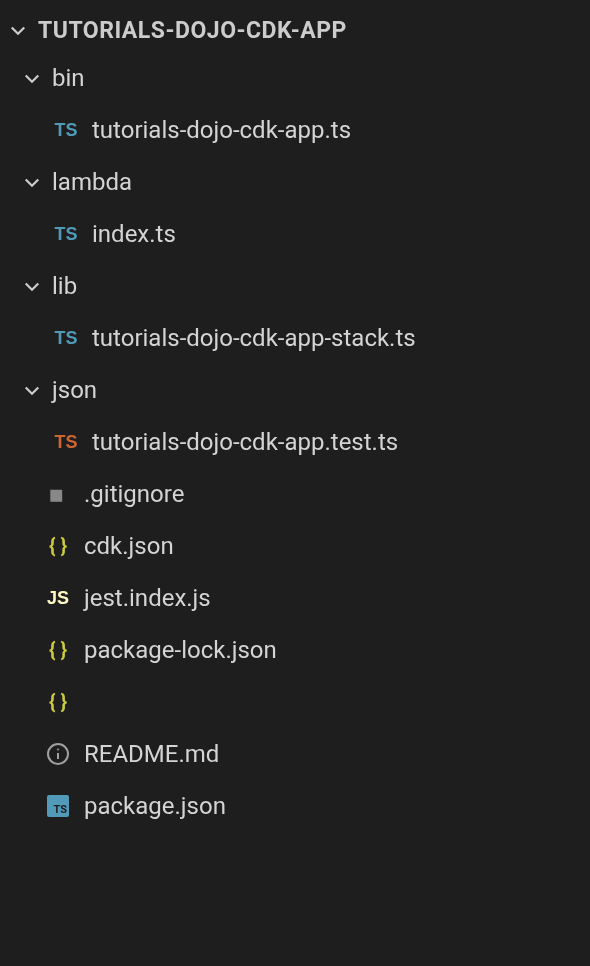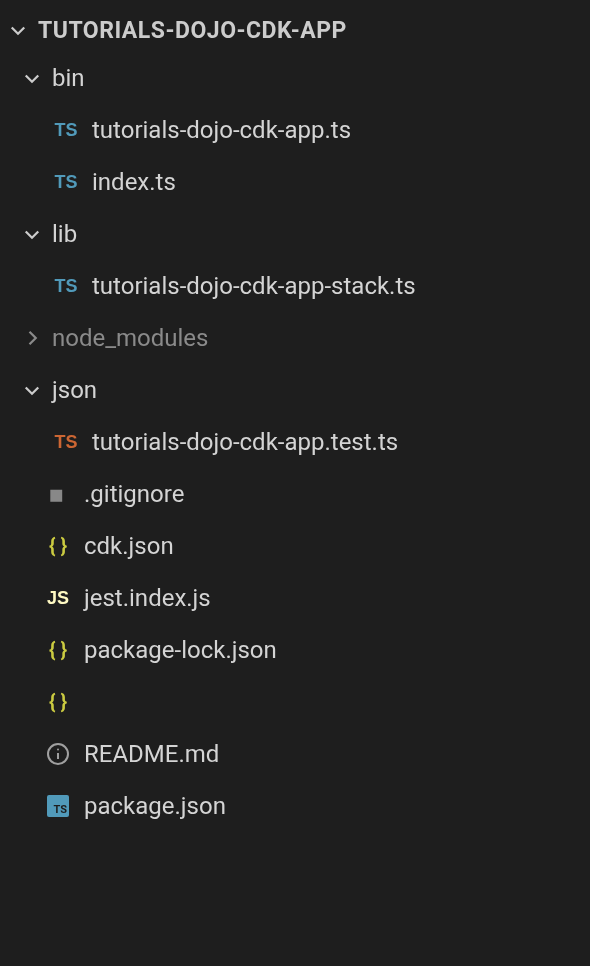--- a/index.html
+++ b/index.html
@@ -109,20 +109,29 @@
     </span>
     <span class="gap"></span>
     <span class="label">bin</span>
   </div>
 
   <div class="row indent-2">
     <span class="icon ts-icon">TS</span>
     <span class="label">tutorials-dojo-cdk-app.ts</span>
   </div>
 
+  <div class="row indent-1">
+    <span class="chev">
+      <svg viewBox="0 0 16 16" fill="none" stroke="currentColor" stroke-width="1.8">
+          <path d="M3 6l5 5 5-5"></path>
+        </svg>
+    </span>
+    <span class="gap"></span>
+    <span class="label">lambda</span>
+  </div>
 
   <div class="row indent-2">
     <span class="icon ts-icon">TS</span>
     <span class="label">index.ts</span>
   </div>
 
   <div class="row indent-1">
     <span class="chev">
       <svg viewBox="0 0 16 16" fill="none" stroke="currentColor" stroke-width="1.8">
           <path d="M3 6l5 5 5-5"></path>
@@ -130,29 +139,20 @@
     </span>
     <span class="gap"></span>
     <span class="label">lib</span>
   </div>
 
   <div class="row indent-2">
     <span class="icon ts-icon">TS</span>
     <span class="label">tutorials-dojo-cdk-app-stack.ts</span>
   </div>
 
-  <div class="row indent-1">
-    <span class="chev muted">
-      <svg viewBox="0 0 16 16" fill="none" stroke="currentColor" stroke-width="1.8">
-          <path d="M6 3l5 5-5 5"></path>
-        </svg>
-    </span>
-    <span class="gap"></span>
-    <span class="label muted">node_modules</span>
-  </div>
 
   <div class="row indent-1">
     <span class="chev">
       <svg viewBox="0 0 16 16" fill="none" stroke="currentColor" stroke-width="1.8">
           <path d="M3 6l5 5 5-5"></path>
         </svg>
     </span>
     <span class="gap"></span>
     <span class="label">json</span>
   </div>

